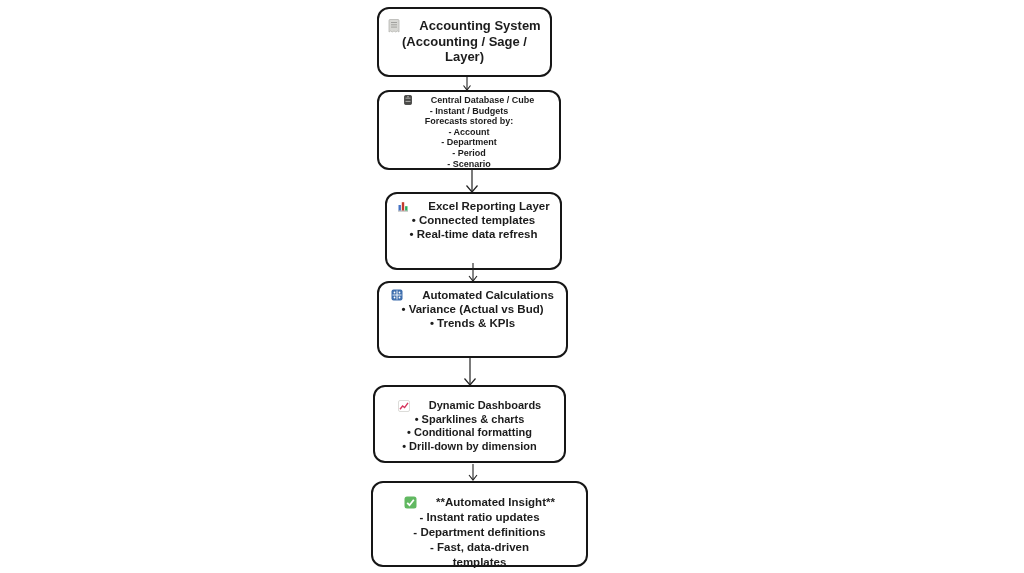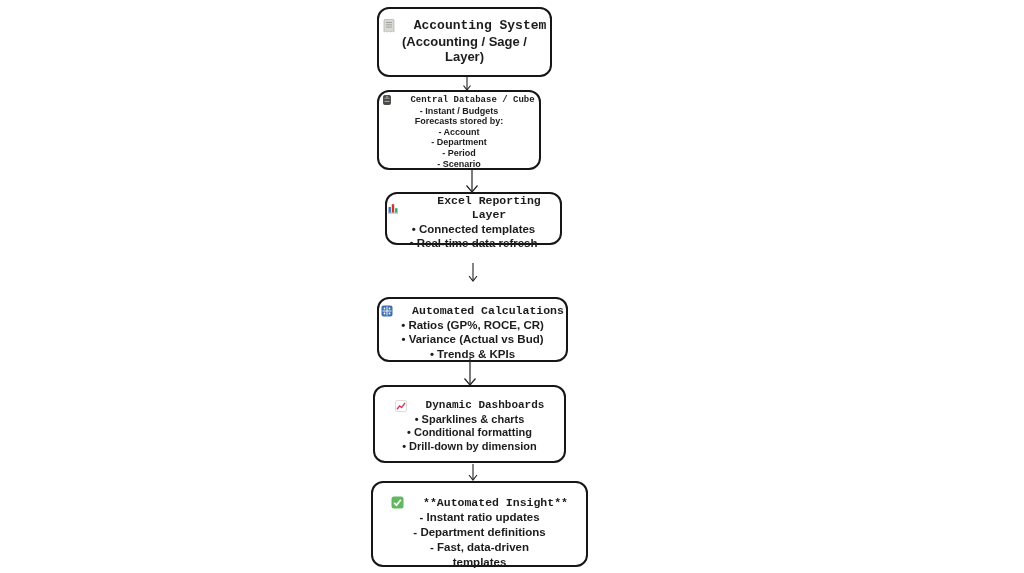--- a/index.html
+++ b/index.html
@@ -5,30 +5,30 @@
   html,body{margin:0;padding:0;background:#ffffff;}
   .canvas{
     position:relative;width:1024px;height:573px;background:#ffffff;
     font-family:"Liberation Sans",sans-serif;overflow:hidden;
   }
   .flow-box{
     position:absolute;background:#ffffff;border:2.5px solid #161616;
     border-radius:12px;box-sizing:border-box;color:#1c1c1c;font-weight:700;
     text-align:center;
   }
-  .box-title-row{display:flex;justify-content:center;align-items:center;gap:19px;font-family:Liberation Mono, monospace;}
+  .box-title-row{display:flex;justify-content:center;align-items:center;gap:19px;}
   .box-icon{display:inline-flex;align-items:center;flex:0 0 auto;}
   .box-lines{width:100%;}
   .box-line{width:100%;}
 
   
   #box-0{left:377px;top:7px;width:175px;height:70px;font-size:13px;line-height:15.5px;padding-top:9px;}
-  #box-1{left:377px;top:90px;width:164px;height:80px;font-size:9px;line-height:10.6px;padding-top:3px;}
-  #box-2{left:385px;top:192px;width:177px;height:53px;font-size:11.5px;line-height:14px;}
-  #box-3{left:377px;top:281px;width:191px;height:65px;font-size:11.5px;line-height:14.2px;padding-top:5px;margin-top:16px;}
+  #box-1{left:377px;top:90px;width:184px;height:80px;font-size:9px;line-height:10.6px;padding-top:3px;}
+  #box-2{left:385px;top:192px;width:177px;height:78px;font-size:11.5px;line-height:14px;padding-top:5px;}
+  #box-3{left:377px;top:281px;width:191px;height:77px;font-size:11.5px;line-height:14.2px;padding-top:5px;}
   #box-4{left:373px;top:385px;width:193px;height:78px;font-size:11px;line-height:13.5px;padding-top:12px;}
   #box-5{left:371px;top:481px;width:217px;height:86px;font-size:11.5px;line-height:15px;padding-top:12px;}
 
   .arrow{position:absolute;}
 </style>
 </head>
 <body>
 
 <div class="canvas">
 
@@ -114,21 +114,20 @@
             <line x1="1.5" y1="6" x2="10.5" y2="6" stroke="#fff" stroke-width=".9"></line>
             <circle cx="3.5" cy="3.5" r=".9" fill="#fff"></circle>
             <circle cx="8.5" cy="3.5" r=".9" fill="#fff"></circle>
             <circle cx="3.5" cy="8.5" r=".9" fill="#fff"></circle>
             <circle cx="8.5" cy="8.5" r=".9" fill="#fff"></circle>
           </svg>
       </span>
       <span>Automated Calculations</span>
     </div>
     <div class="box-lines">
-        <div class="box-line">• Ratios (GP%, ROCE, CR)</div>
         <div class="box-line">• Variance (Actual vs Bud)</div>
         <div class="box-line">• Trends &amp; KPIs</div>
       </div>
   </div>
 
   <svg class="arrow" style="left:461px;top:358px;" width="18" height="28" viewBox="0 0 18 28">
     <line x1="9" y1="0" x2="9" y2="26" stroke="#222" stroke-width="1.2"></line>
     <polyline points="3.5,20.5 9,27 14.5,20.5" fill="none" stroke="#222" stroke-width="1.2"></polyline>
   </svg>
 

